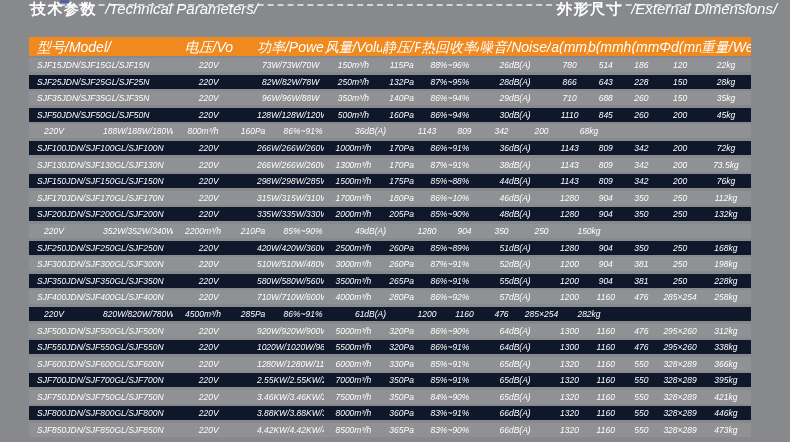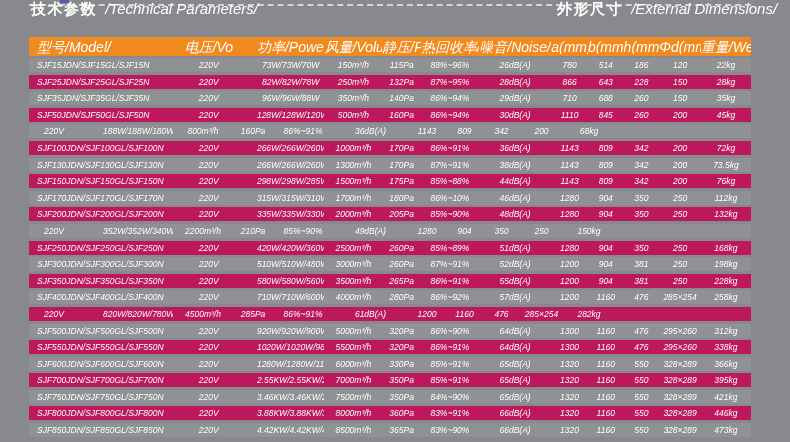--- a/index.html
+++ b/index.html
@@ -26,21 +26,21 @@
   .thead{
     position:absolute;left:29px;top:37px;width:722px;height:19px;
     background:#f0891e;display:flex;align-items:center;
   }
   .tbody{
     position:absolute;left:29px;top:58px;width:722px;
     display:flex;flex-direction:column;row-gap:2.6px;
   }
   .trow{display:flex;align-items:center;height:14px;width:722px;}
   .trow.light{background:#8f9194;align-items:center;}
-  .trow.dark{background:#be185d;}
+  .trow.dark{background:#0f172a;}
   .cell{
     color:#ffffff;font-size:8.5px;font-style:italic;white-space:nowrap;
     text-align:center;box-sizing:border-box;overflow:hidden;line-height:14px;
   }
   .hcell{font-size:14px;font-style:italic;}
   .c0{width:161px;text-align:left;padding-left:8px;}
   .c1{width:50px;}
   .c2{width:70px;margin-left:24px;}
   .c3{width:60px;}
   .c4{width:40px;}

